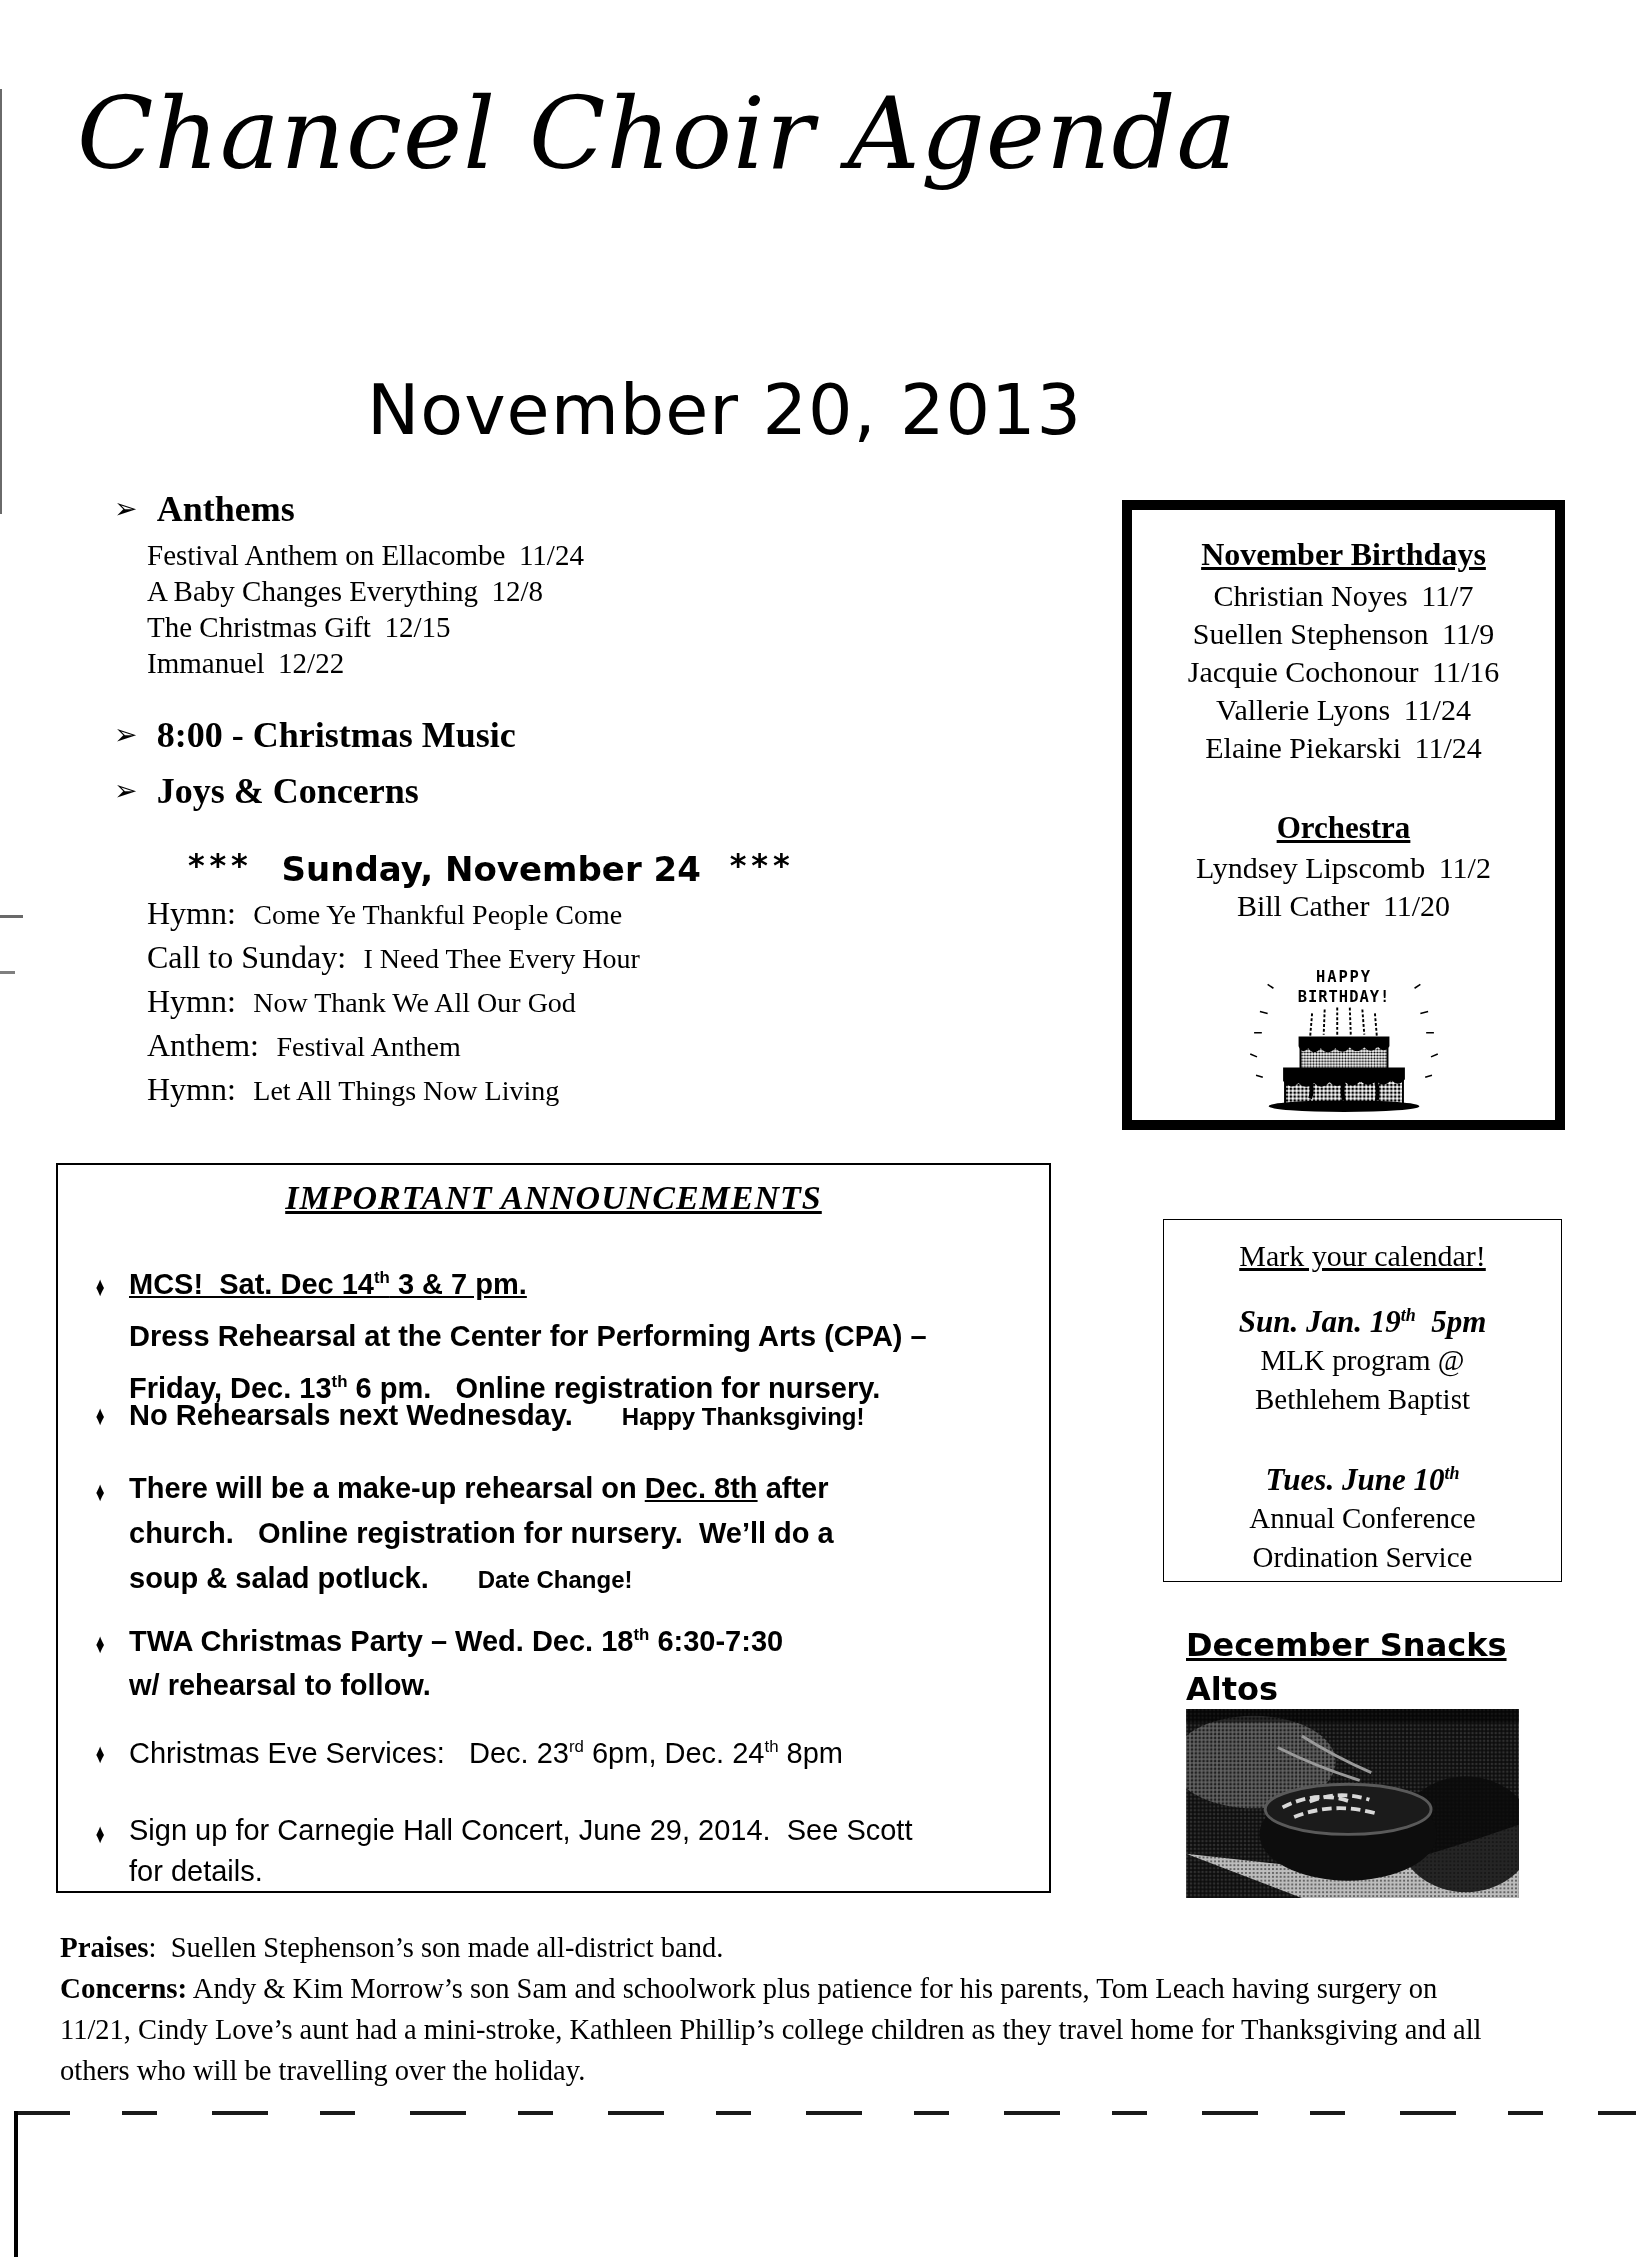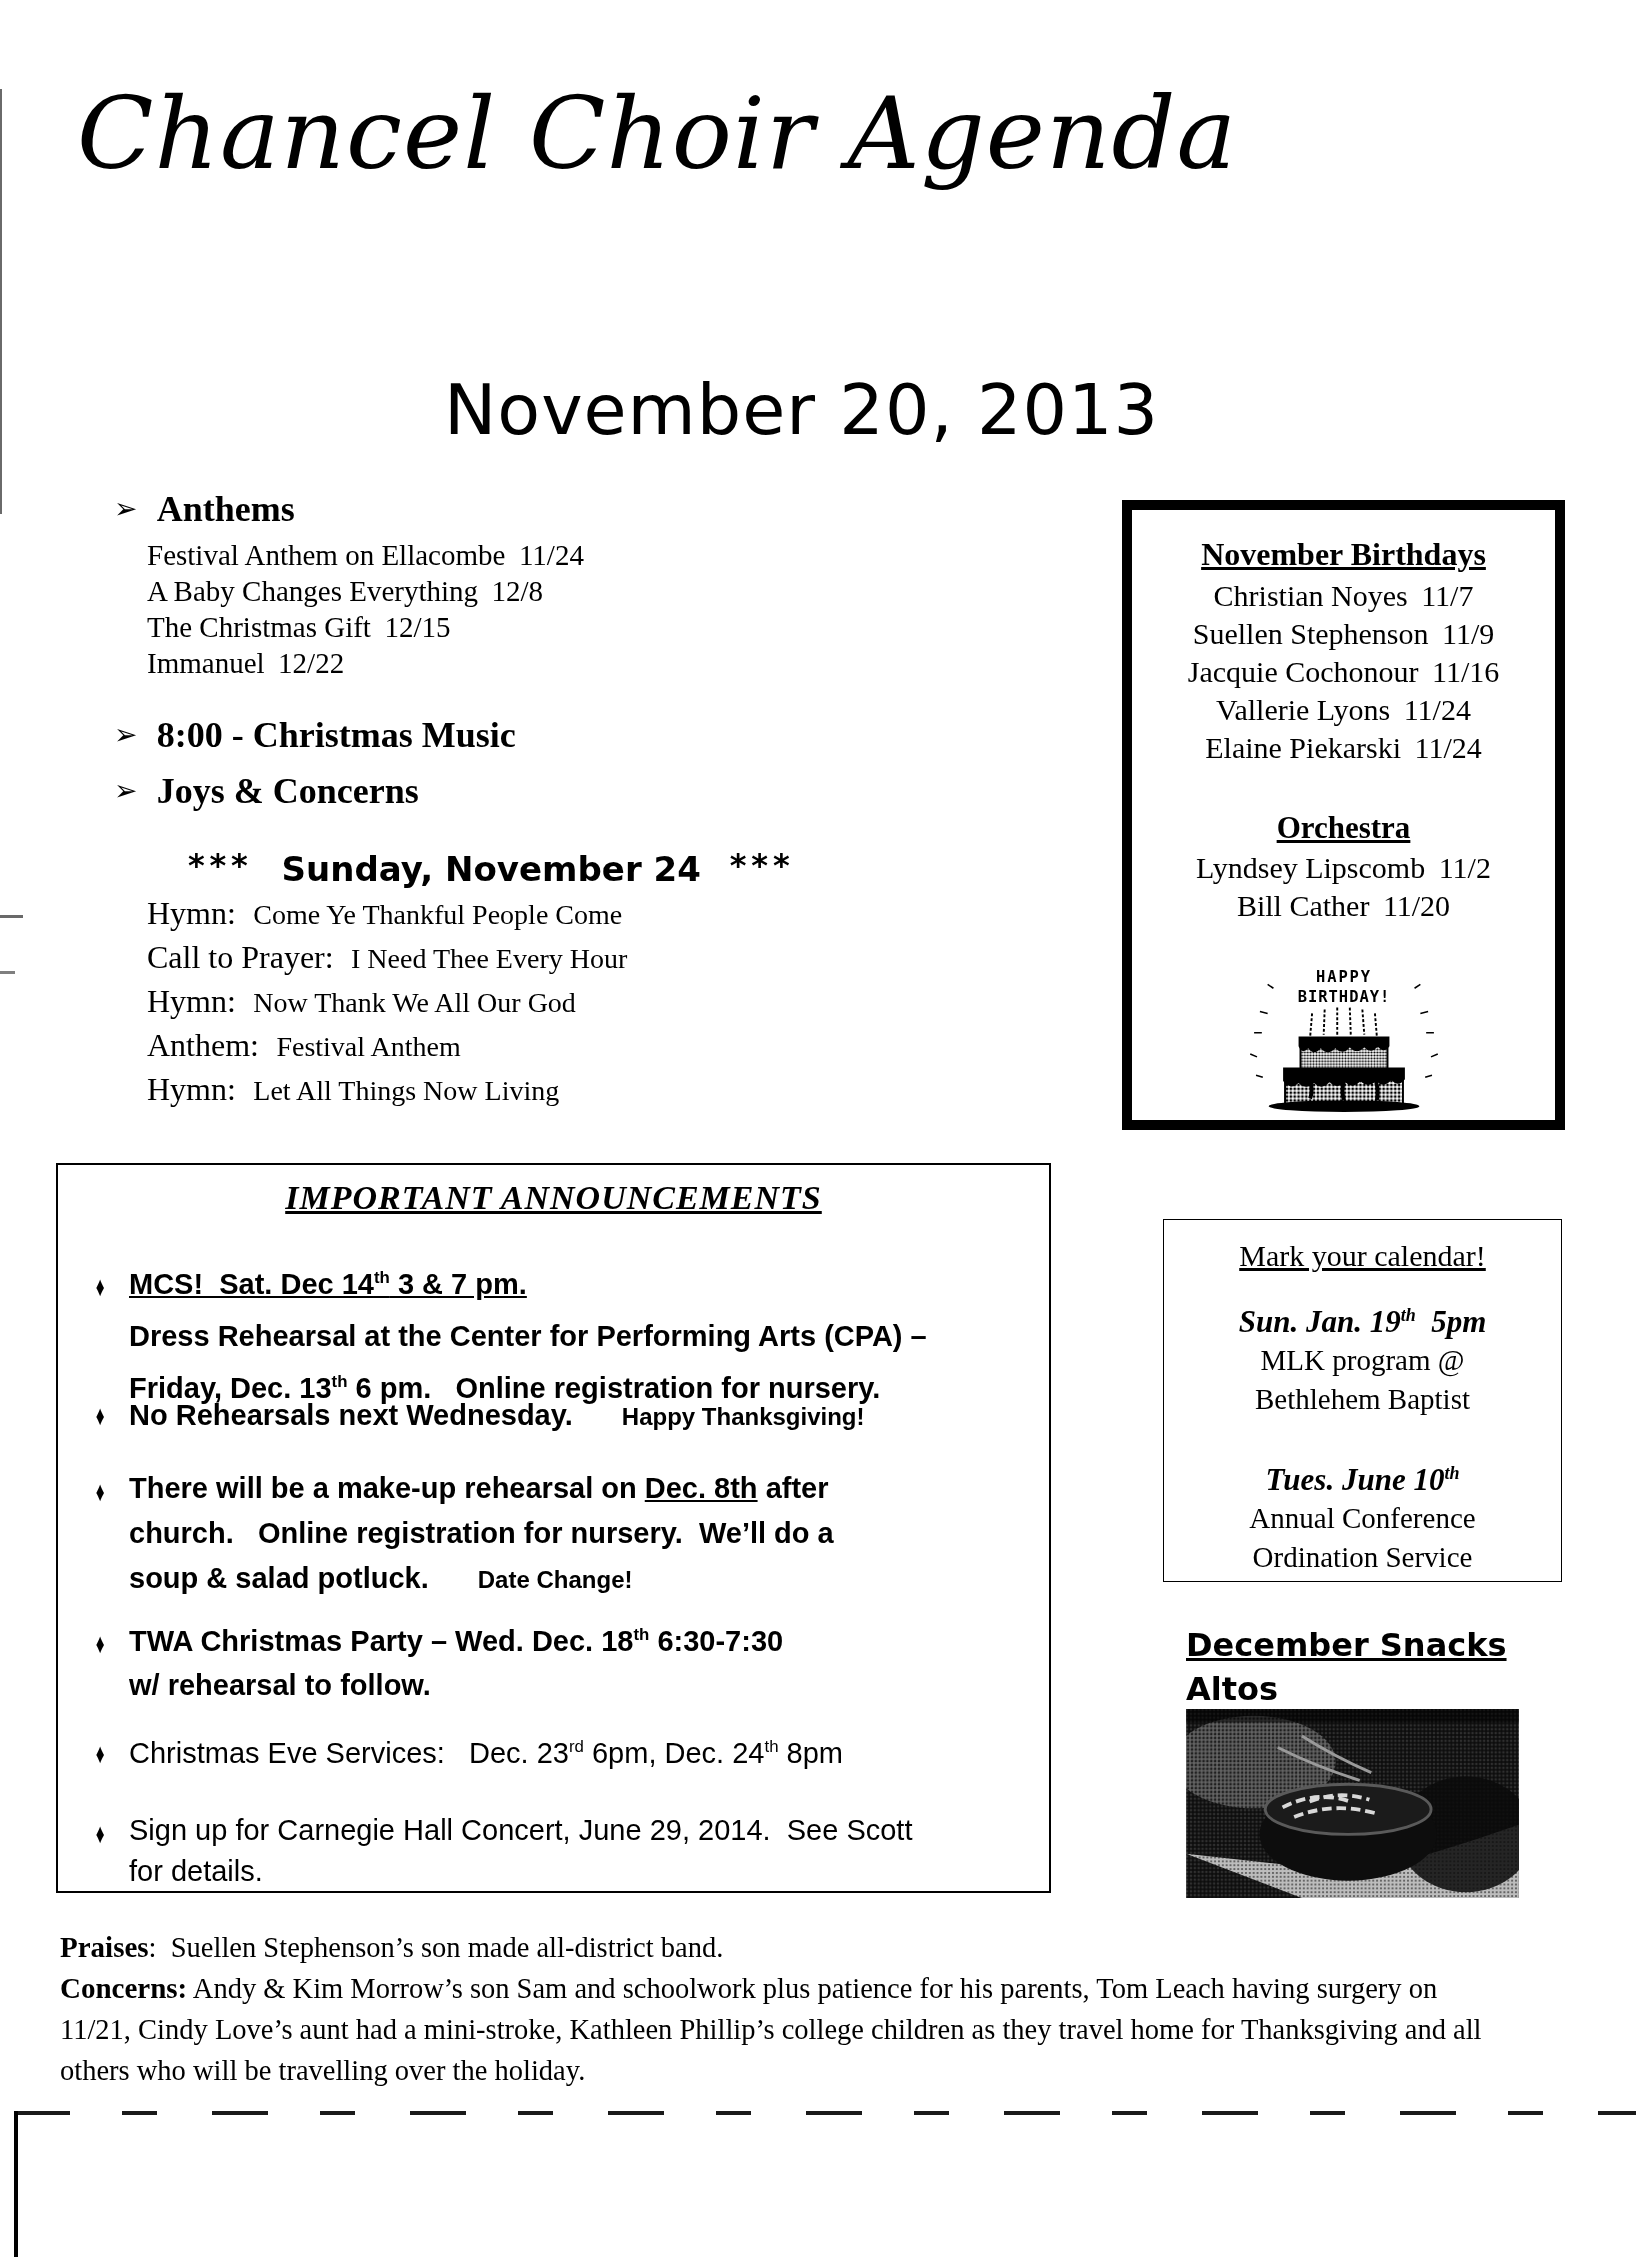--- a/index.html
+++ b/index.html
@@ -8,21 +8,21 @@
     font-family:"Liberation Serif", serif;color:#000;overflow:hidden;
     margin:0 auto;
   }
   
   .script-title{
     position:absolute;left:77px;top:75px;width:946px;height:183px;
     font-family:"DejaVu Serif", serif;font-style:italic;
     font-size:100px;font-weight:500;letter-spacing:1px;white-space:nowrap;
   }
   .page-date{
-    position:absolute;left:367px;top:369px;width:869px;text-align:center;
+    position:absolute;left:367px;top:369px;width:869px;text-align:left;
     font-family:"DejaVu Sans", sans-serif;font-size:70px;letter-spacing:1px;white-space:nowrap;
   }
   
   .sec-head{position:absolute;font-weight:bold;font-size:36px;white-space:nowrap;}
   .sec-head .arrow{font-family:"DejaVu Sans", sans-serif;font-weight:400;font-size:28px;margin-right:19.3px;vertical-align:2.9px;}
   .anthem-list{position:absolute;left:147px;top:537px;font-size:29px;line-height:36px;white-space:nowrap;}
   .anthem-list .note{font-size:23px;margin-left:11.6px;}
   .anthem-list .adate{margin-left:13.5px;}
   .sunday-head{position:absolute;left:188px;top:846px;white-space:nowrap;}
   .sunday-head .stars{font-family:"DejaVu Sans", sans-serif;font-size:32px;font-weight:bold;letter-spacing:4.8px;vertical-align:4.8px;}
@@ -124,21 +124,21 @@
   </div>
   <div class="sec-head" style="left:114px;top:770px;">
     <span class="arrow">➢</span><span>Joys &amp; Concerns</span>
   </div>
 
   <div class="sunday-head">
     <span class="stars">***</span><span class="stitle">Sunday, November 24</span><span class="stars">***</span>
   </div>
   <div class="service-list">
     <div><span class="slabel">Hymn:</span><span class="sval">Come Ye Thankful People Come</span></div>
-    <div><span class="slabel">Call to Prayer:</span><span class="sval">I Need Thee Every Hour</span></div>
+    <div><span class="slabel">Call to Sunday:</span><span class="sval">I Need Thee Every Hour</span></div>
     <div><span class="slabel">Hymn:</span><span class="sval">Now Thank We All Our God</span></div>
     <div><span class="slabel">Anthem:</span><span class="sval">Festival Anthem</span></div>
     <div><span class="slabel">Hymn:</span><span class="sval">Let All Things Now Living</span></div>
   </div>
 
   <div class="bday-box">
     <div class="bday-title">November Birthdays</div>
     <div class="bday-row"><span>Christian Noyes</span><span class="bd">11/7</span></div>
     <div class="bday-row"><span>Suellen Stephenson</span><span class="bd">11/9</span></div>
     <div class="bday-row"><span>Jacquie Cochonour</span><span class="bd">11/16</span></div>

